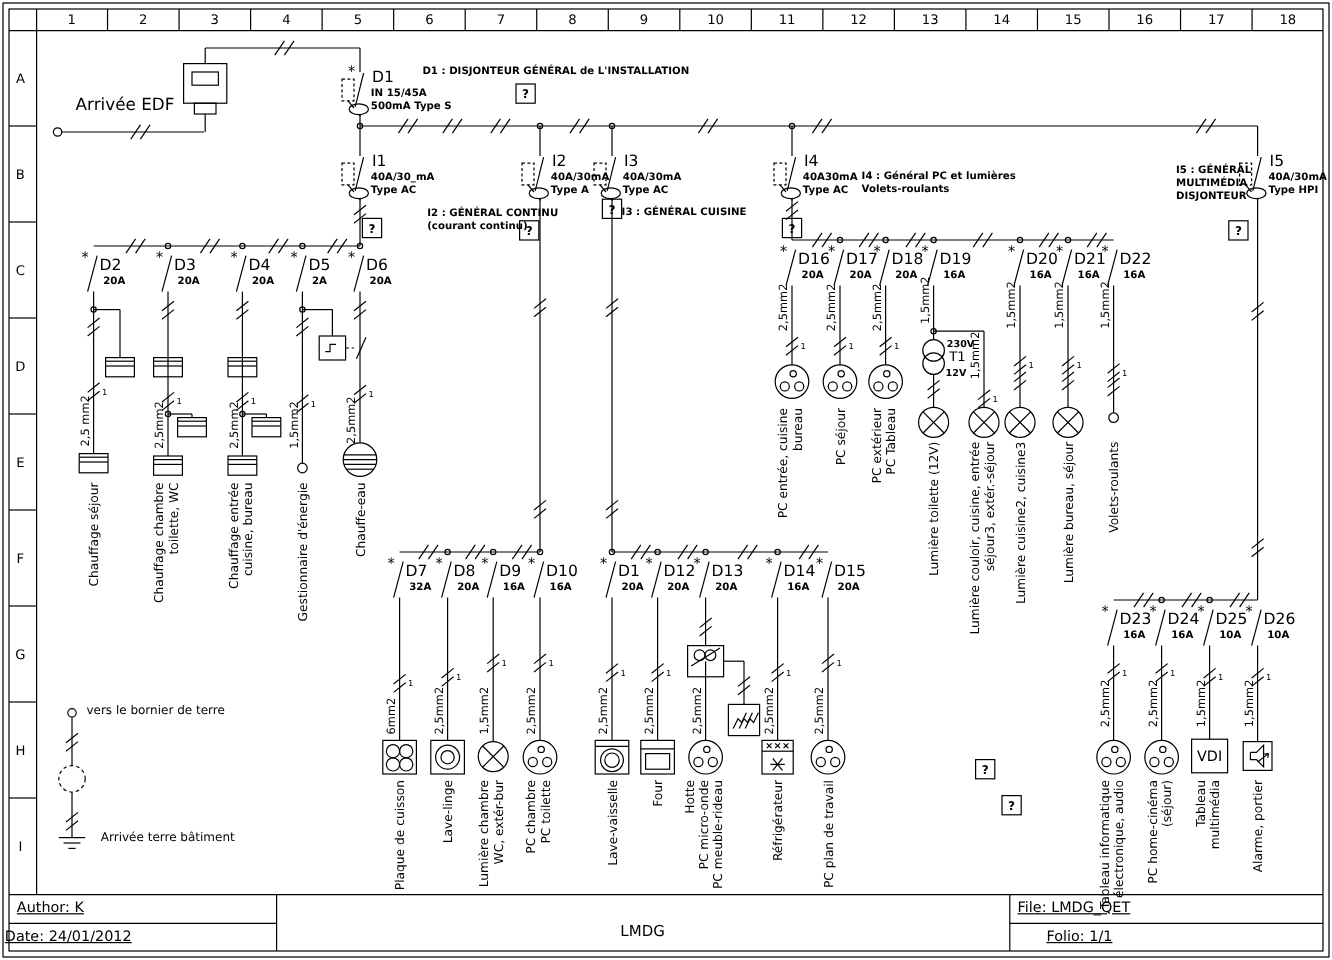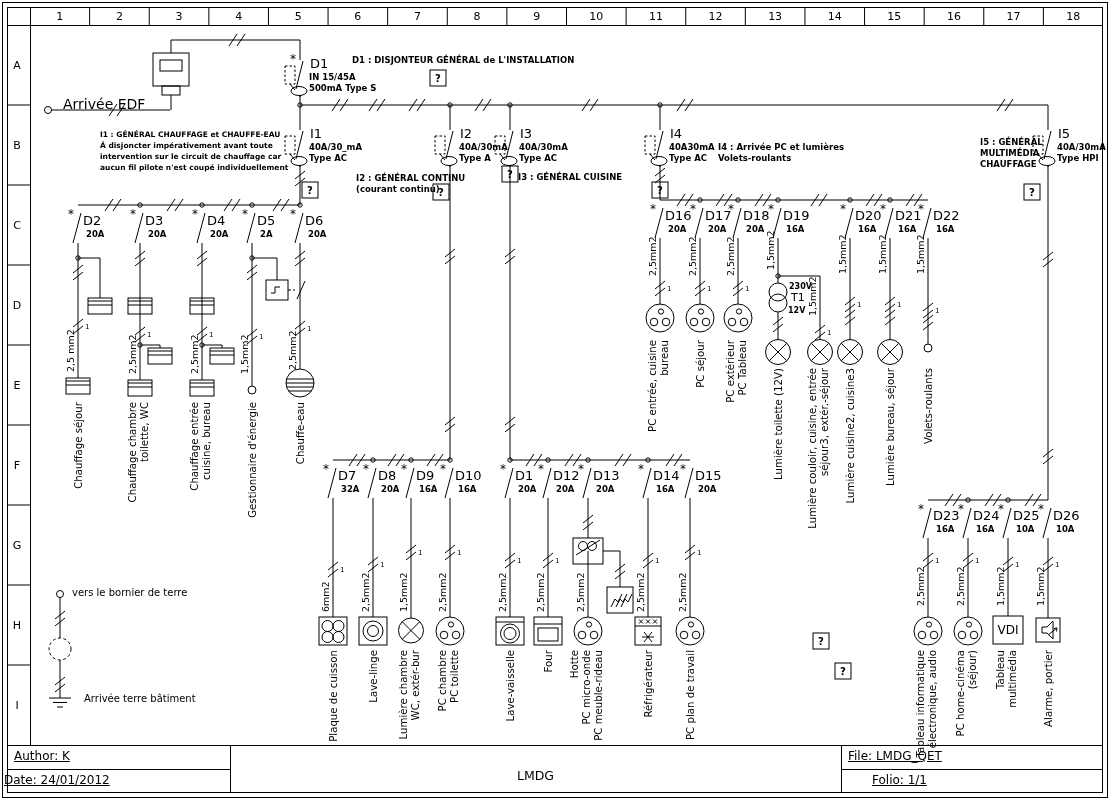--- a/index.html
+++ b/index.html
@@ -4,21 +4,21 @@
 <style>
   html,body{margin:0;padding:0;background:#fff;}
   #page{position:relative;width:1110px;height:800px;background:#fff;overflow:hidden;
         font-family:"DejaVu Sans","Liberation Sans",sans-serif;color:#000;}
   #sch{position:absolute;left:0;top:0;}
   #sch line,#sch rect,#sch circle,#sch ellipse,#sch polyline,#sch path{stroke:#000;fill:none;stroke-width:1;}
   #sch text{fill:#000;stroke:none;font-family:"DejaVu Sans","Liberation Sans",sans-serif;}
   .abs{position:absolute;white-space:nowrap;}
   .note{position:absolute;font-size:8.5px;font-weight:bold;line-height:11px;white-space:nowrap;}
   .note-sm{font-size:7.5px;}
-  .big{font-size:14px;margin-top:16px;}
+  .big{font-size:14px;}
   .mid{font-size:10px;}
   .tbtext{position:absolute;font-size:12px;text-decoration:underline;}
   #tb-center{position:absolute;left:230px;top:745px;width:611px;height:60px;
              display:flex;align-items:center;justify-content:center;font-size:12.5px;}
 </style>
 </head>
 <body>
 
 <div id="page">
 
@@ -804,41 +804,35 @@
       </g>
     </svg>
 
   <div class="abs big" style="left:63px;top:80px">Arrivée EDF</div>
   <div class="abs mid" style="left:72px;top:587px">vers le bornier de terre</div>
   <div class="abs mid" style="left:84px;top:693px">Arrivée terre bâtiment</div>
 
   <div class="note" style="left:352px;top:55px">
     <div>D1 : DISJONTEUR GÉNÉRAL de L'INSTALLATION</div>
   </div>
-  <div class="note note-sm" style="left:100px;top:129px">
-    <div>I1 : GÉNÉRAL CHAUFFAGE et CHAUFFE-EAU</div>
-    <div>Á disjoncter impérativement avant toute</div>
-    <div>intervention sur le circuit de chauffage car</div>
-    <div>aucun fil pilote n'est coupé individuellement</div>
-  </div>
   <div class="note" style="left:356px;top:173px">
     <div>I2 : GÉNÉRAL CONTINU</div>
     <div>(courant continu)</div>
   </div>
   <div class="note" style="left:518px;top:172px">
     <div>I3 : GÉNÉRAL CUISINE</div>
   </div>
   <div class="note" style="left:718px;top:142px">
-    <div>I4 : Arrivée PC et lumières</div>
+    <div>I4 : Général PC et lumières</div>
     <div>Volets-roulants</div>
   </div>
   <div class="note" style="left:980px;top:137px">
     <div>I5 : GÉNÉRAL</div>
     <div>MULTIMÉDIA</div>
-    <div>CHAUFFAGE</div>
+    <div>DISJONTEUR</div>
   </div>
 
   <div class="tbtext" style="left:14px;top:749px">Author: K</div>
   <div class="tbtext" style="left:4px;top:773px">Date: 24/01/2012</div>
   <div id="tb-center">LMDG</div>
   <div class="tbtext" style="left:848px;top:749px">File: LMDG_QET</div>
   <div class="tbtext" style="left:872px;top:773px">Folio: 1/1</div>
 </div>
 
 </body></html>

